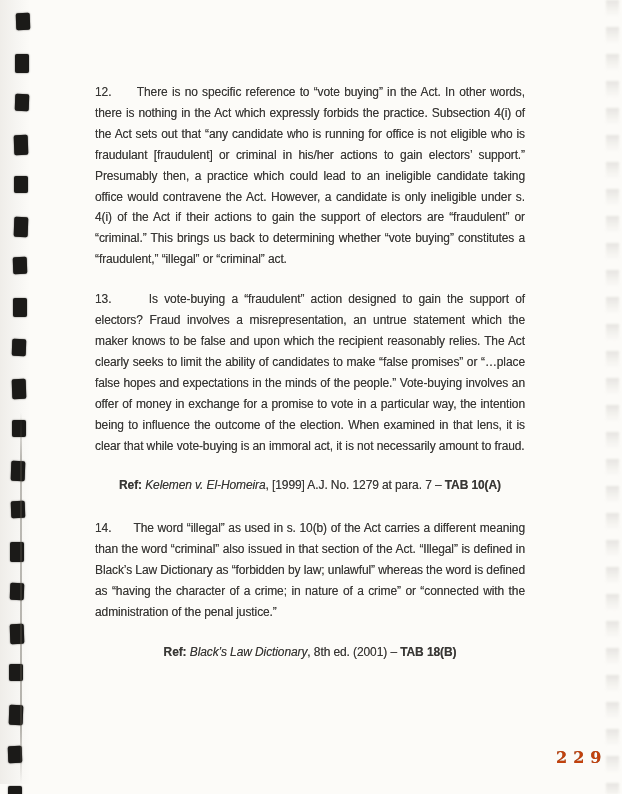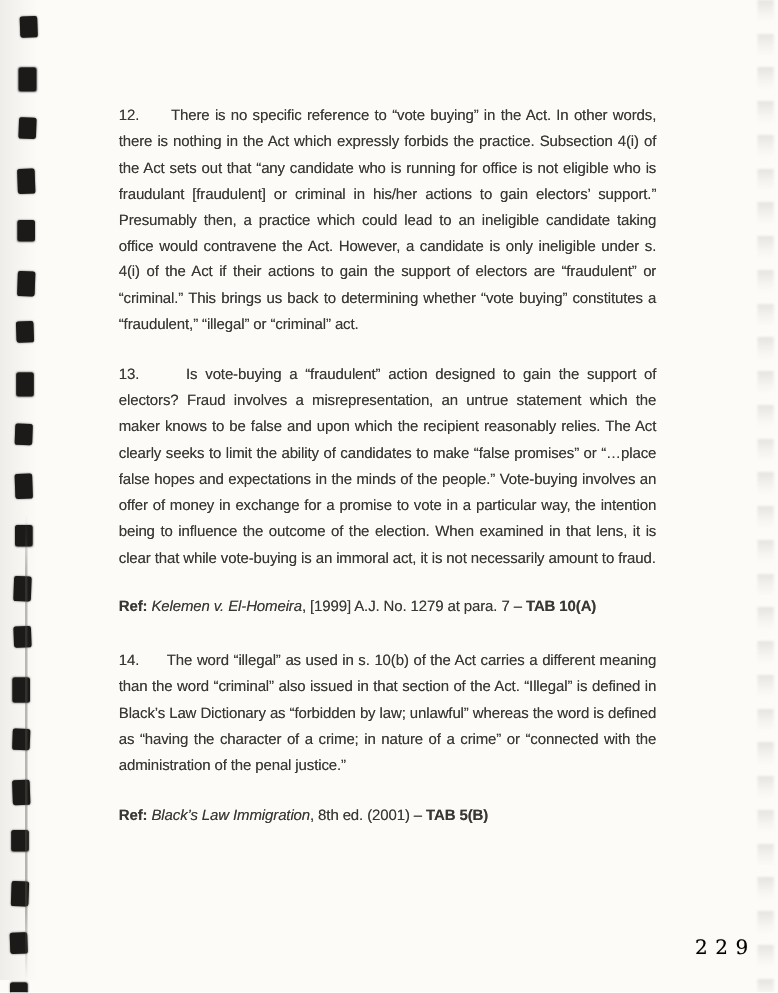--- a/index.html
+++ b/index.html
@@ -34,30 +34,31 @@
   .doc{
     position:absolute;left:95px;top:82px;width:430px;
     font-size:12px;line-height:20.9px;letter-spacing:-0.1px;
     text-shadow:0 0 0.5px rgba(70,68,64,0.65);
   }
   .para{
     text-align:justify;
     margin:0 0 19px 0;
   }
   .ref{
-    text-align:left;
+    text-align:center;
     margin:3px 0 22px 0;
   }
   .seg-b{font-weight:700;}
   .seg-i{font-style:italic;}
   .pageno{
     position:absolute;left:556px;top:748px;
     font-family:"DejaVu Serif",serif;
-    font-size:16px;letter-spacing:6px;color:#000000;
+    font-size:16px;letter-spacing:6px;color:#c2410c;
     text-shadow:0 0 0.6px rgba(70,68,64,0.6);
+    font-weight:bold;
   }
 </style>
 </head>
 <body>
 
 <div class="page">
   <div class="binding-strip">
       <div class="mark" style="top: 13px; left: 15.5px; height: 17px; transform: rotate(-2deg); background: rgb(27, 26, 24); box-shadow: rgba(30, 28, 25, 0.8) 0px 0px 1.5px;"></div>
       <div class="mark" style="top: 53.7px; left: 15.1px; height: 19.5px; transform: rotate(0deg); background: rgb(27, 26, 24); box-shadow: rgba(30, 28, 25, 0.8) 0px 0px 1.5px;"></div>
       <div class="mark" style="top: 94.4px; left: 14.7px; height: 17px; transform: rotate(2deg); background: rgb(27, 26, 24); box-shadow: rgba(30, 28, 25, 0.8) 0px 0px 1.5px;"></div>
@@ -79,16 +80,16 @@
       <div class="mark" style="top: 745.6px; left: 8.3px; height: 17px; transform: rotate(-2deg); background: rgb(27, 26, 24); box-shadow: rgba(30, 28, 25, 0.8) 0px 0px 1.5px;"></div>
       <div class="mark" style="top: 786.3px; left: 7.9px; height: 19.5px; transform: rotate(0deg); background: rgb(27, 26, 24); box-shadow: rgba(30, 28, 25, 0.8) 0px 0px 1.5px;"></div>
     </div>
   <div class="page-edge-shadow"></div>
   <div class="right-scan-streak"></div>
   <div class="doc">
       <div class="para"><span class="">12.&nbsp;&nbsp;&nbsp;&nbsp;&nbsp; There is no specific reference to “vote buying” in the Act. In other words, there is nothing in the Act which expressly forbids the practice. Subsection 4(i) of the Act sets out that “any candidate who is running for office is not eligible who is fraudulant [fraudulent] or criminal in his/her actions to gain electors’ support.” Presumably then, a practice which could lead to an ineligible candidate taking office would contravene the Act. However, a candidate is only ineligible under s. 4(i) of the Act if their actions to gain the support of electors are “fraudulent” or “criminal.” This brings us back to determining whether “vote buying” constitutes a “fraudulent,” “illegal” or “criminal” act.</span></div>
       <div class="para"><span class="">13.&nbsp;&nbsp;&nbsp;&nbsp;&nbsp; Is vote-buying a “fraudulent” action designed to gain the support of electors? Fraud involves a misrepresentation, an untrue statement which the maker knows to be false and upon which the recipient reasonably relies. The Act clearly seeks to limit the ability of candidates to make “false promises” or “…place false hopes and expectations in the minds of the people.” Vote-buying involves an offer of money in exchange for a promise to vote in a particular way, the intention being to influence the outcome of the election. When examined in that lens, it is clear that while vote-buying is an immoral act, it is not necessarily amount to fraud.</span></div>
       <div class="ref"><span class="seg-b ">Ref: </span><span class="seg-i">Kelemen v. El-Homeira</span><span class="">, [1999] A.J. No. 1279 at para. 7 – </span><span class="seg-b ">TAB 10(A)</span></div>
       <div class="para"><span class="">14.&nbsp;&nbsp;&nbsp;&nbsp;&nbsp; The word “illegal” as used in s. 10(b) of the Act carries a different meaning than the word “criminal” also issued in that section of the Act. “Illegal” is defined in Black’s Law Dictionary as “forbidden by law; unlawful” whereas the word is defined as “having the character of a crime; in nature of a crime” or “connected with the administration of the penal justice.”</span></div>
-      <div class="ref"><span class="seg-b ">Ref: </span><span class="seg-i">Black’s Law Immigration</span><span class="">, 8th ed. (2001) – </span><span class="seg-b ">TAB 5(B)</span></div>
+      <div class="ref"><span class="seg-b ">Ref: </span><span class="seg-i">Black’s Law Dictionary</span><span class="">, 8th ed. (2001) – </span><span class="seg-b ">TAB 18(B)</span></div>
     </div>
   <div class="pageno">229</div>
 </div>
 
 </body></html>

